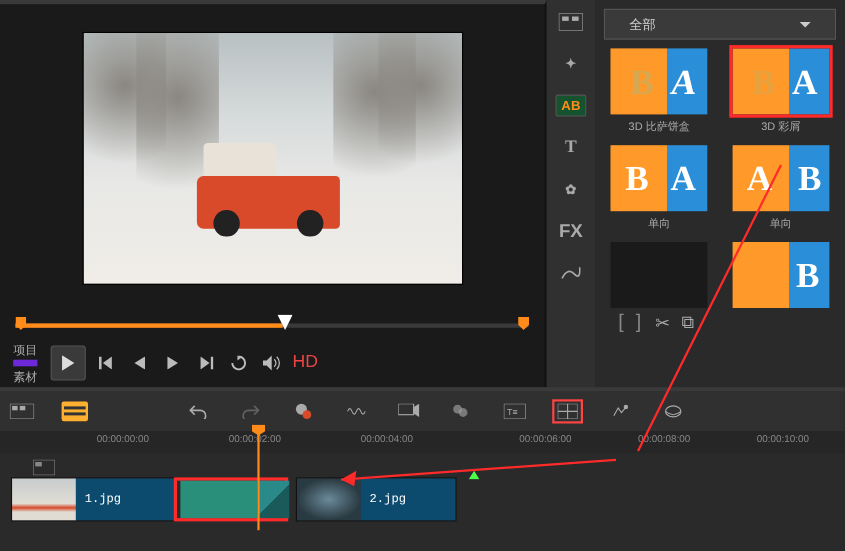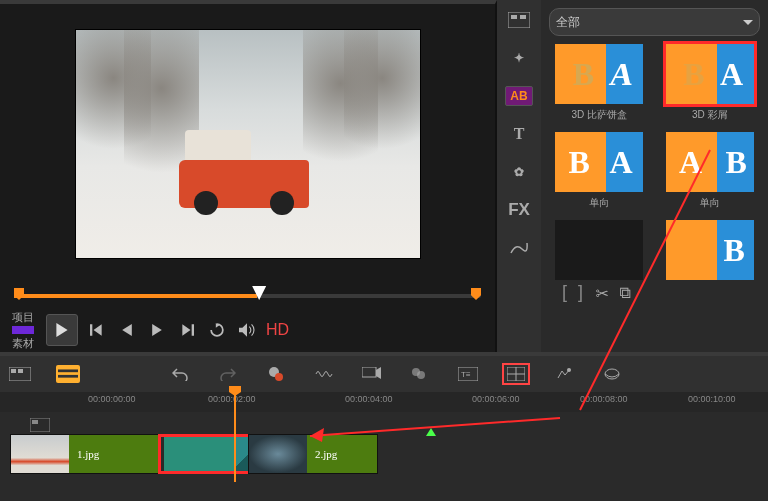--- a/index.html
+++ b/index.html
@@ -17,31 +17,31 @@
 .wheel{position:absolute;bottom:-8%;width:18%;height:28%;background:#222;border-radius:50%}
 .wheel.w1{left:12%}.wheel.w2{right:12%}
 .scrub{height:24px;position:relative;margin:0 14px}
 .scrub-track{position:absolute;top:10px;left:0;right:0;height:4px;background:#3a3a3a;border-radius:2px}
 .scrub-fill{position:absolute;top:10px;left:0;width:52%;height:4px;background:#ff8c1a}
 .scrub-handle{position:absolute;top:2px;left:51%;width:14px;height:14px;background:#fff;clip-path:polygon(50% 100%,0 0,100% 0)}
 .scrub-mark{position:absolute;top:4px;width:10px;height:12px;background:#ff8c1a;clip-path:polygon(0 0,100% 0,100% 60%,50% 100%,0 60%)}
 .scrub-mark.start{left:0}.scrub-mark.end{right:0}
 .ctrl-row{height:44px;display:flex;align-items:center;padding:0 12px;gap:8px}
 .labels{display:flex;flex-direction:column;font-size:11px;gap:2px;color:#aaa;margin-right:4px}
-.lbl-u{border-bottom:8px solid #6d28d9;padding-bottom:1px}
+.lbl-u{border-bottom:6px solid #6d28d9;padding-bottom:1px}
 .btn{width:22px;height:22px;display:flex;align-items:center;justify-content:center;color:#ddd;cursor:pointer}
 .btn.play{width:32px;height:32px;background:#3a3a3a;border:1px solid #555;border-radius:3px}
 .tc{margin-left:auto;font-family:monospace;font-size:13px;border:1px solid #444;padding:4px 8px;background:#2a2a2a}
 .bracket{font-size:18px;color:#888;margin:0 2px}
 .panel{flex:1;background:#2a2a2a;display:flex}
 .cat-col{width:44px;background:#303030;display:flex;flex-direction:column;align-items:center;padding-top:10px;gap:18px}
 .cat-ic{width:28px;height:20px;display:flex;align-items:center;justify-content:center;cursor:pointer;color:#aaa;font-size:12px;font-weight:bold}
-.cat-ic.sel{background:#701a75;color:#ff8c1a;border:1px solid #555;border-radius:2px;padding:2px 4px}
+.cat-ic.sel{background:#14532d;color:#ff8c1a;border:1px solid #555;border-radius:2px;padding:2px 4px}
 .gallery{flex:1;padding:8px;display:flex;flex-direction:column}
-.filter{height:28px;background:#3a3a3a;border:1px solid #555;display:flex;align-items:center;padding:0 6px;font-size:12px;margin-bottom:8px;border-radius:10px}
+.filter{height:28px;background:#3a3a3a;border:1px solid #555;display:flex;align-items:center;padding:0 22px;font-size:12px;margin-bottom:8px;border-radius:0}
 .filter::after{content:"";margin-left:auto;border:5px solid transparent;border-top-color:#ccc;margin-top:5px}
 .thumbs{display:grid;grid-template-columns:1fr 1fr;gap:10px}
 .thumb{display:flex;flex-direction:column;align-items:center;gap:4px}
 .thumb-img{width:88px;height:60px;background:linear-gradient(90deg,#ff9a2a 0%,#ff9a2a 58%,#2a8fd8 58%,#2a8fd8 100%);position:relative;display:flex;align-items:center;justify-content:center;overflow:hidden}
 .thumb-img.sel{outline:3px solid #ff2a2a}
 .thumb-img.dark{background:#1a1a1a}
 .thumb-cap{font-size:10px;color:#aaa}
 .letter{position:absolute;font-size:32px;font-weight:bold;font-family:serif}
 .letter.b{left:20%;color:#d8a850}.letter.a{right:12%;color:#fff}
 .timeline{height:149px;background:#2a2a2a;border-top:4px solid #3a3a3a;display:flex;flex-direction:column}
@@ -49,23 +49,23 @@
 .tl-ic{width:24px;height:18px;display:flex;align-items:center;justify-content:center;cursor:pointer;color:#aaa}
 .tl-ic.sel{background:#ffb030;border-radius:2px;padding:2px;color:#222}
 .tl-ic.hi{outline:2px solid #ff4444;padding:3px}
 .ruler{height:20px;display:flex;background:#262626;font-size:9px;color:#888;padding-left:50px;position:relative}
 .rule-mark{position:absolute;top:2px}
 .tracks{flex:1;position:relative;padding-left:80px}
 .track-icons{position:absolute;left:0;top:0;width:80px;height:100%;display:flex;flex-direction:column;align-items:center;padding-top:4px;gap:14px}
 .track-ic{width:22px;height:18px;color:#888;display:flex;align-items:center;justify-content:center}
 .clip{position:absolute;height:40px;top:22px;display:flex;align-items:center;border:1px solid #111}
 .clip-thumb{width:58px;height:100%;background:linear-gradient(180deg,#c8ccce 0%,#e0dcd4 60%,#d84a2a 70%,#e0dcd4 80%)}
-.clip-name{flex:1;background:#4d7c0f;color:#fff;height:100%;display:flex;align-items:center;padding:0 8px;font-size:11px;font-family:Liberation Serif, serif}
+.clip-name{flex:1;background:#0c4a6e;color:#fff;height:100%;display:flex;align-items:center;padding:0 8px;font-size:11px;font-family:Liberation Mono, monospace}
 .clip1{left:10px;width:150px}
-.clip2{left:248px;width:130px}
+.clip2{left:269px;width:146px}
 .clip2 .clip-thumb{background:radial-gradient(ellipse at 50% 50%,#6a8a9a 0%,#2a3a42 70%)}
 .trans{position:absolute;left:158px;top:22px;width:104px;height:40px;border:3px solid #ff2a2a}
 .trans-inner{position:absolute;left:3px;top:0;width:70px;height:100%;background:#2a8f7a}
 .trans-fx{position:absolute;left:74px;top:0;width:28px;height:100%;background:linear-gradient(135deg,#2a8a8a 50%,#1a5a5a 50%)}
 .playhead{position:absolute;left:234px;top:-20px;width:2px;height:90px;background:#ff8c1a}
 .playhead::before{content:"";position:absolute;top:-6px;left:-5px;width:12px;height:10px;background:#ff8c1a;clip-path:polygon(0 0,100% 0,100% 60%,50% 100%,0 60%)}
 .marker-green{position:absolute;left:426px;top:16px;width:10px;height:8px;background:#4aff4a;clip-path:polygon(50% 0,100% 100%,0 100%)}
 svg.arrow{position:absolute;pointer-events:none;z-index:10}
 </style>
 </head>
@@ -282,21 +282,21 @@
    <div class="tl-ic">
           <svg width="16" height="16" viewBox="0 0 16 16">
             <ellipse cx="8" cy="8" rx="7" ry="5" fill="none" stroke="#aaa"></ellipse>
             <path d="M1 8Q8 14 15 8" stroke="#aaa" fill="none"></path>
           </svg>
         </div>
   </div>
   <div class="ruler">
    <span class="rule-mark" style="left:88px">00:00:00:00</span>
    <span class="rule-mark" style="left:208px">00:00:02:00</span>
-   <span class="rule-mark" style="left:345px">00:00:04:00</span>
+   <span class="rule-mark" style="left:328px">00:00:04:00</span>
    <span class="rule-mark" style="left:472px">00:00:06:00</span>
    <span class="rule-mark" style="left:580px">00:00:08:00</span>
    <span class="rule-mark" style="left:688px">00:00:10:00</span>
   </div>
   <div class="tracks">
    <div class="track-icons">
     <div class="track-ic">
             <svg width="20" height="14" viewBox="0 0 20 14">
               <rect width="20" height="14" fill="none" stroke="#888"></rect>
               <rect x="2" y="2" width="6" height="4" fill="#888"></rect>

